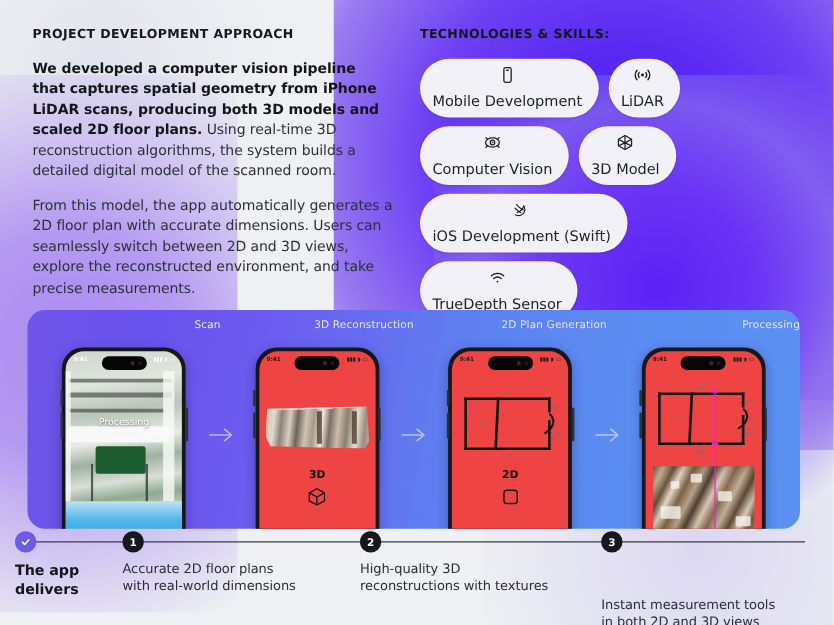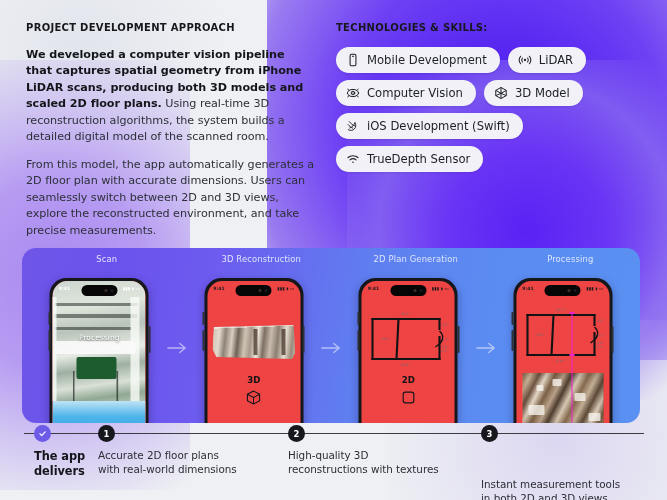--- a/index.html
+++ b/index.html
@@ -75,38 +75,39 @@
     width: 300px;
   }
   .chip {
     display: inline-flex; align-items: center; gap: 7px;
     background: #f2f1f7;
     border-radius: 999px;
     padding: 6px 13px 6px 10px;
     font-size: 11.6px; color: #1c1f26;
     box-shadow: 0 1px 2px rgba(40,20,90,0.14);
     white-space: nowrap;
+    flex-direction: column;
   }
   .chip .ic { width: 14px; height: 14px; display: block; flex: 0 0 14px; }
   .chip .ic svg { width: 14px; height: 14px; display: block; }
 
   
   .panel {
     position: absolute; left: 22px; top: 248px;
     width: 618px; height: 175px;
     border-radius: 14px;
     background: linear-gradient(100deg, #6f56e8 0%, #6a52ec 14%,
                 #6d5bef 30%, #5f7ff0 55%, #5b8bf1 72%, #5a91f2 100%);
     overflow: hidden;
   }
   .steps { position: absolute; inset: 0; display: flex; }
   .step { position: relative; flex: 1; }
   .step-label {
     position: absolute; top: 6px; left: 0; right: 0;
-    text-align: center; font-size: 8.4px; color: #dfe6fb;
+    text-align: right; font-size: 8.4px; color: #dfe6fb;
     letter-spacing: 0.15px;
     padding-left: 15px;
   }
   .arrow {
     position: absolute; top: 92px; width: 22px; height: 14px;
     opacity: 0.62;
   }
   .arrow svg { width: 100%; height: 100%; }
 
   
@@ -547,21 +548,21 @@
           </div>
         </div>
       </div>
 
     </div>
   </div>
 
   <div class="timeline">
     <div class="tl-rule"></div>
 
-    <div class="tl-node" style="left:34px;width:68px;">
+    <div class="tl-node" style="left:12px;width:68px;">
       <div class="dot check">
         <svg viewBox="0 0 24 24" fill="none" stroke="#ffffff" stroke-width="3.2" stroke-linecap="round" stroke-linejoin="round">
           <path d="M5 12.5l5 5 9-10"></path>
         </svg>
       </div>
       <div class="tl-text lead" style="white-space:pre-line;">The app
 delivers</div>
     </div>
 
     <div class="tl-node" style="left:98px;width:180px;">

